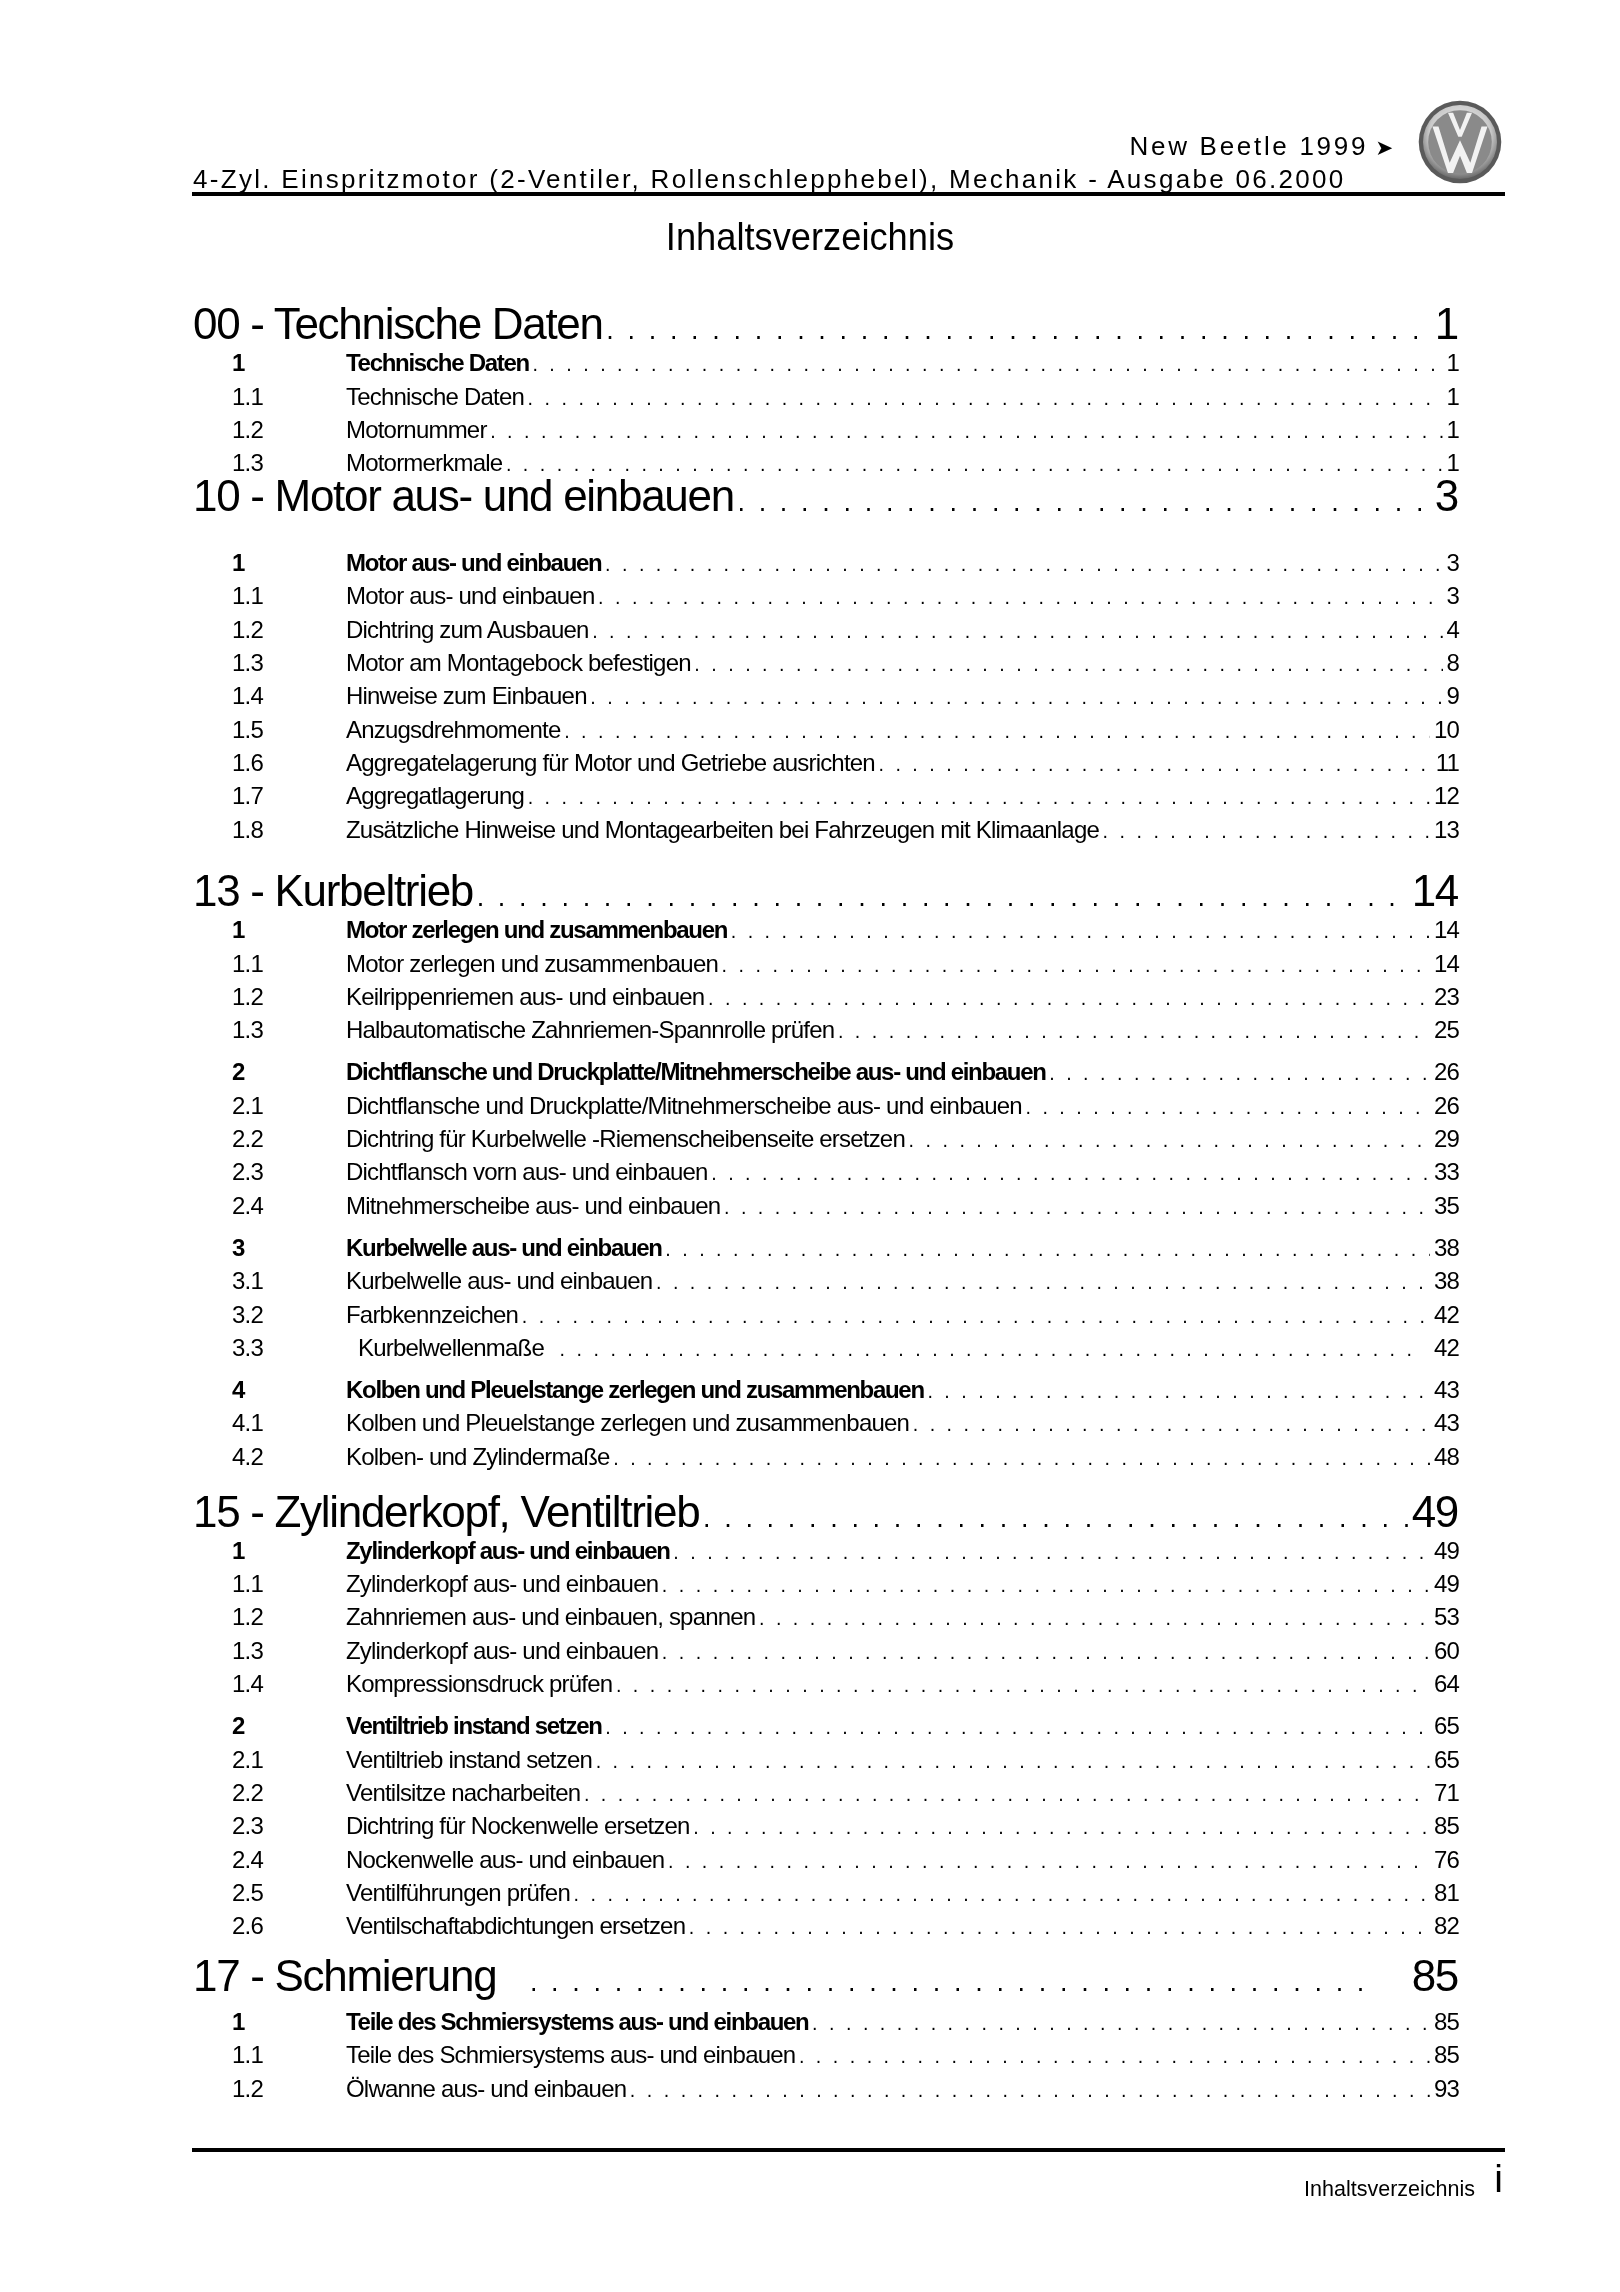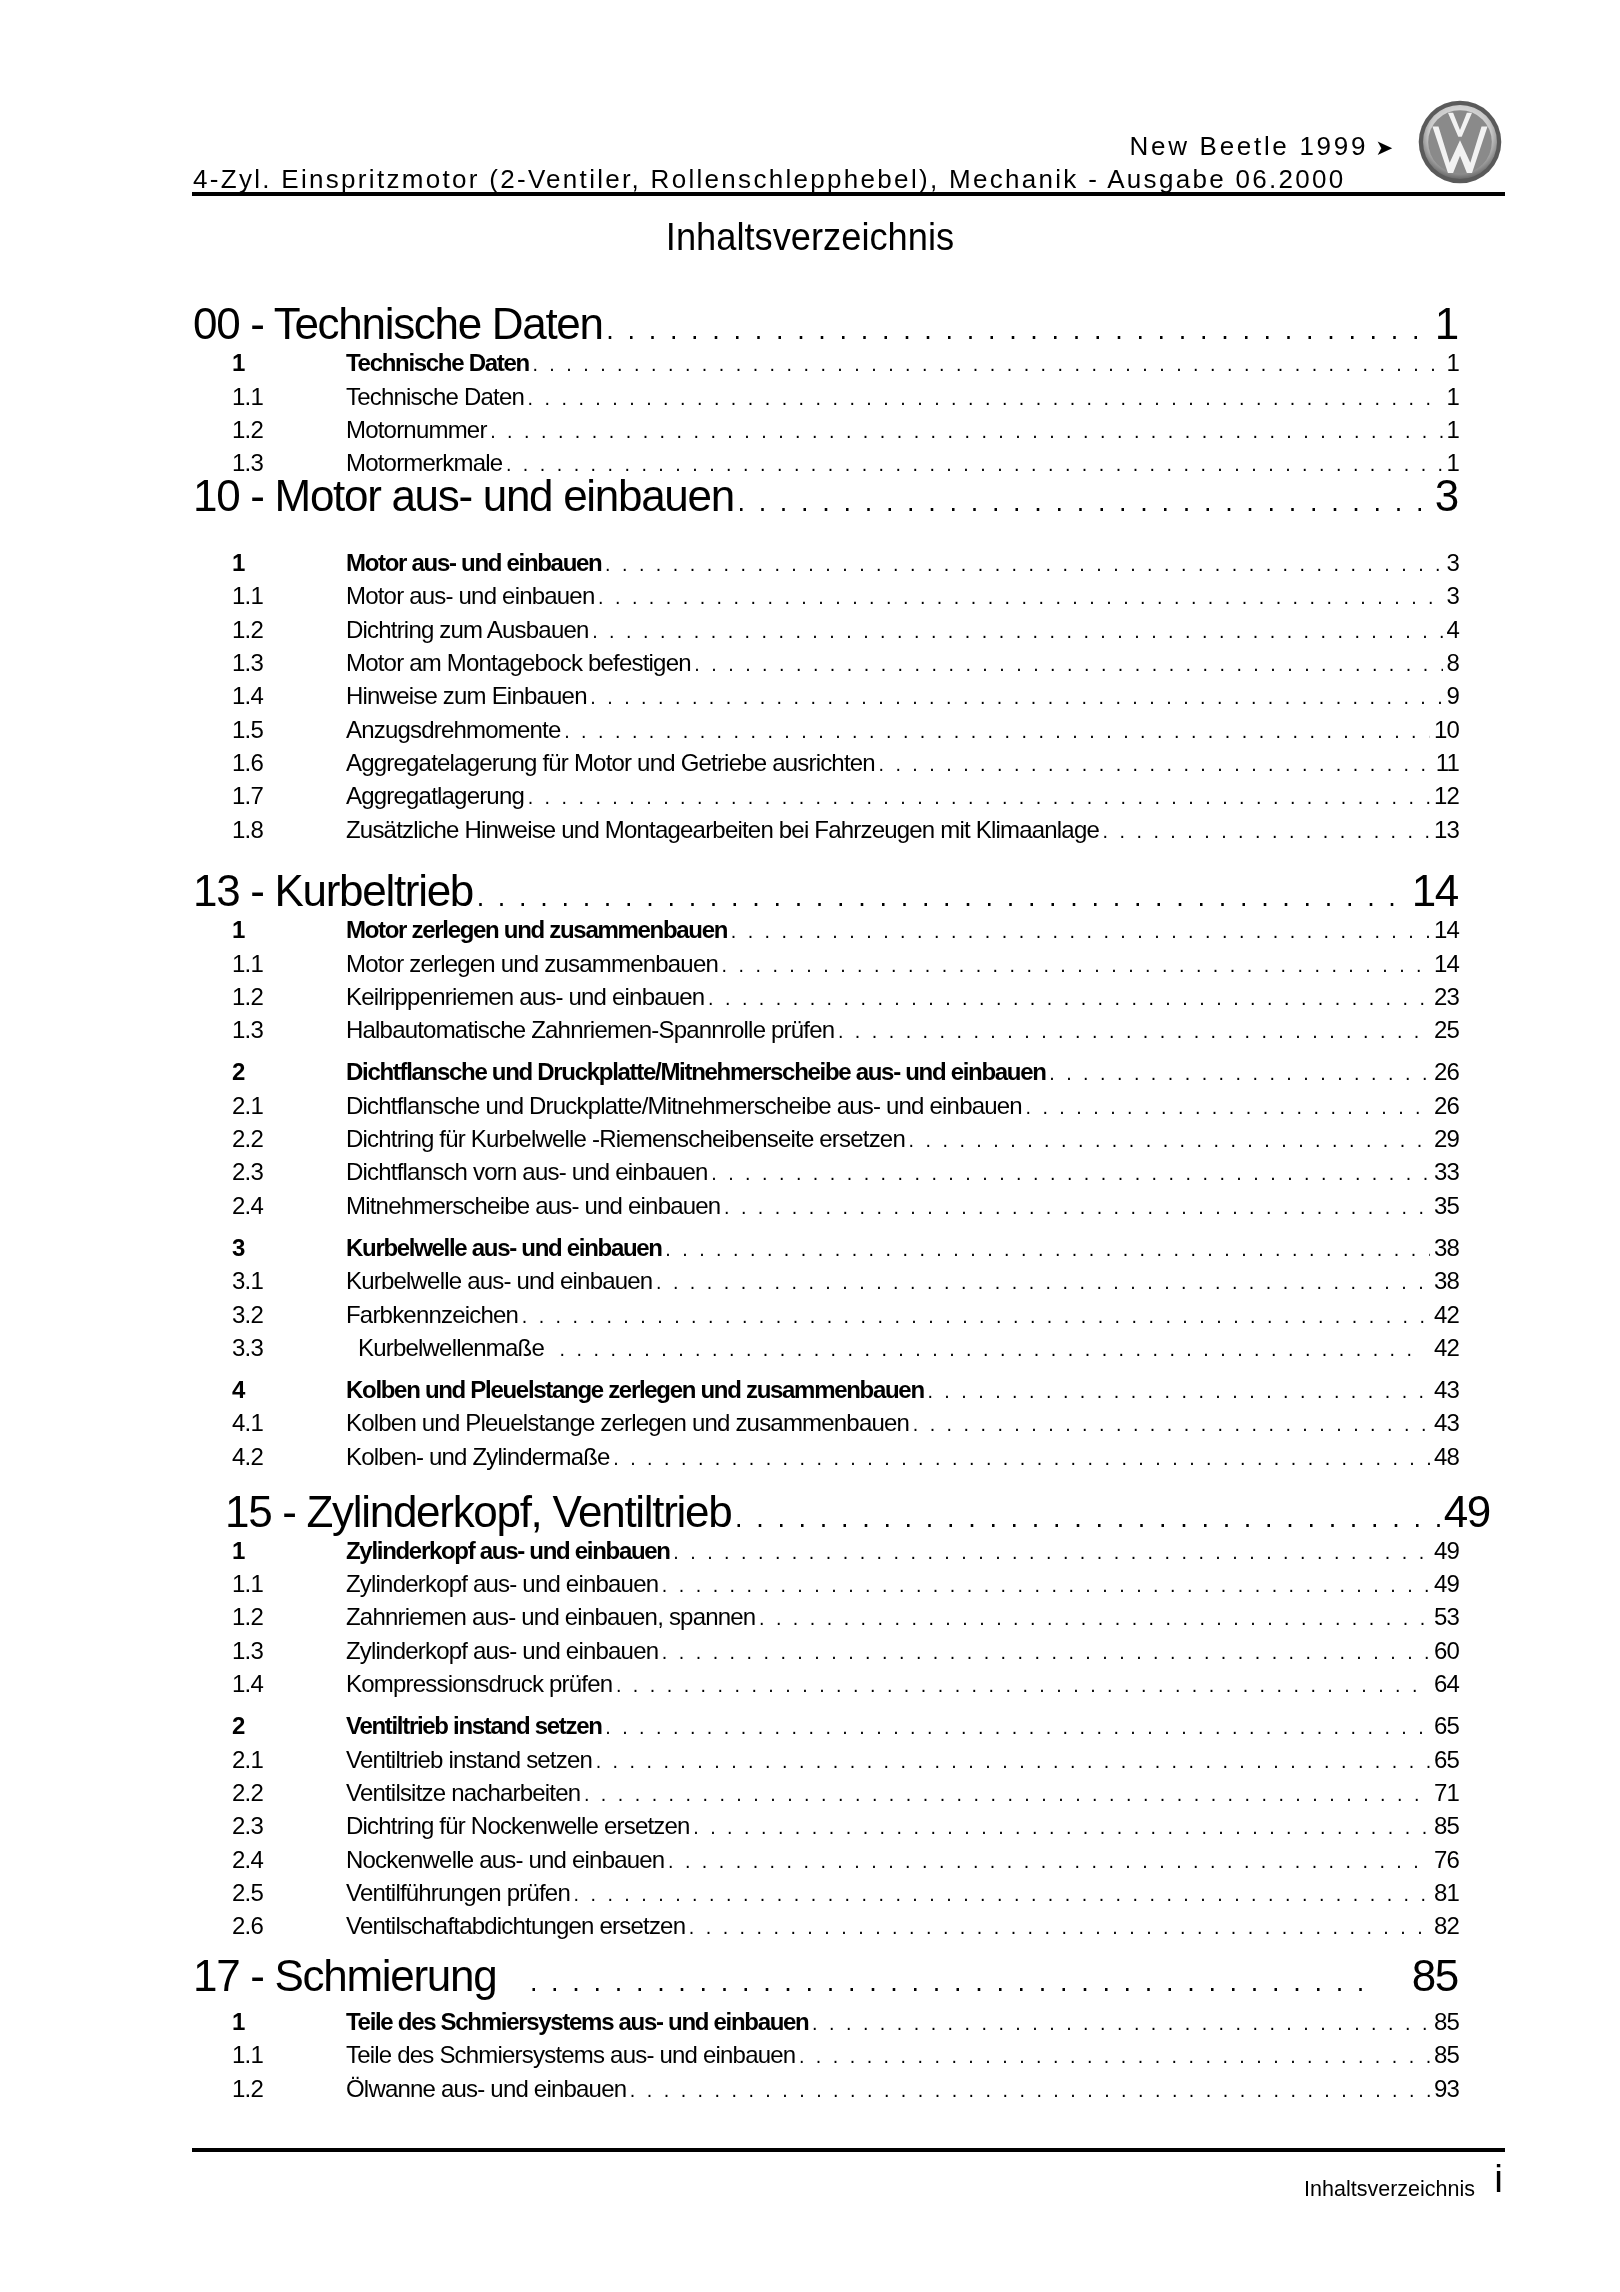--- a/index.html
+++ b/index.html
@@ -235,21 +235,21 @@
         <span class="ttl">Kolben und Pleuelstange zerlegen und zusammenbauen</span>
         <span class="dots"></span>
         <span class="pg">43</span>
       </div>
       <div class="row sub" style="top: 1443px;">
         <span class="num">4.2</span>
         <span class="ttl">Kolben- und Zylindermaße</span>
         <span class="dots"></span>
         <span class="pg">48</span>
       </div>
-      <div class="row sec" style="top: 1487px; margin-left: 32px;">
+      <div class="row sec" style="top: 1487px;">
         <span class="ttl">15 - Zylinderkopf, Ventiltrieb</span>
         <span class="dots"></span>
         <span class="pg">49</span>
       </div>
       <div class="row sub bold" style="top: 1537px;">
         <span class="num">1</span>
         <span class="ttl">Zylinderkopf aus- und einbauen</span>
         <span class="dots"></span>
         <span class="pg">49</span>
       </div>

